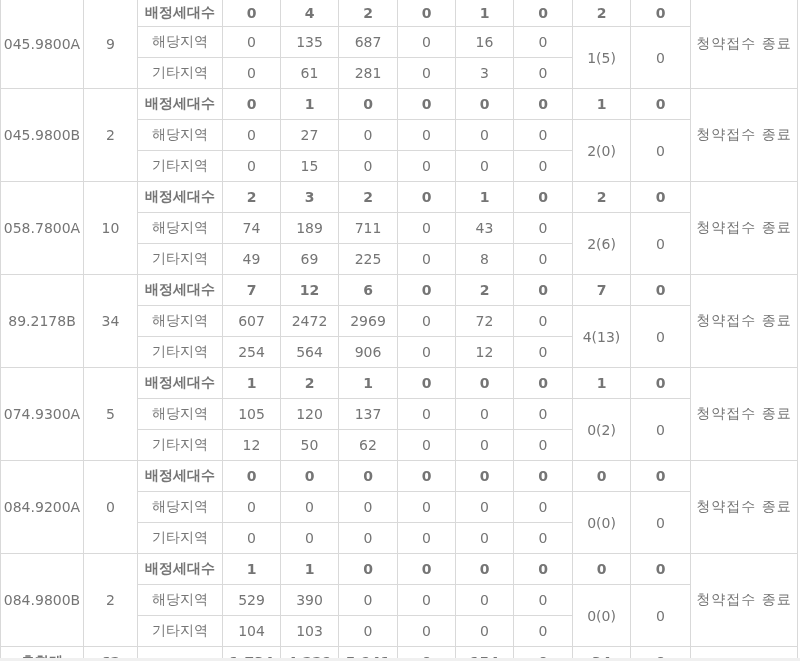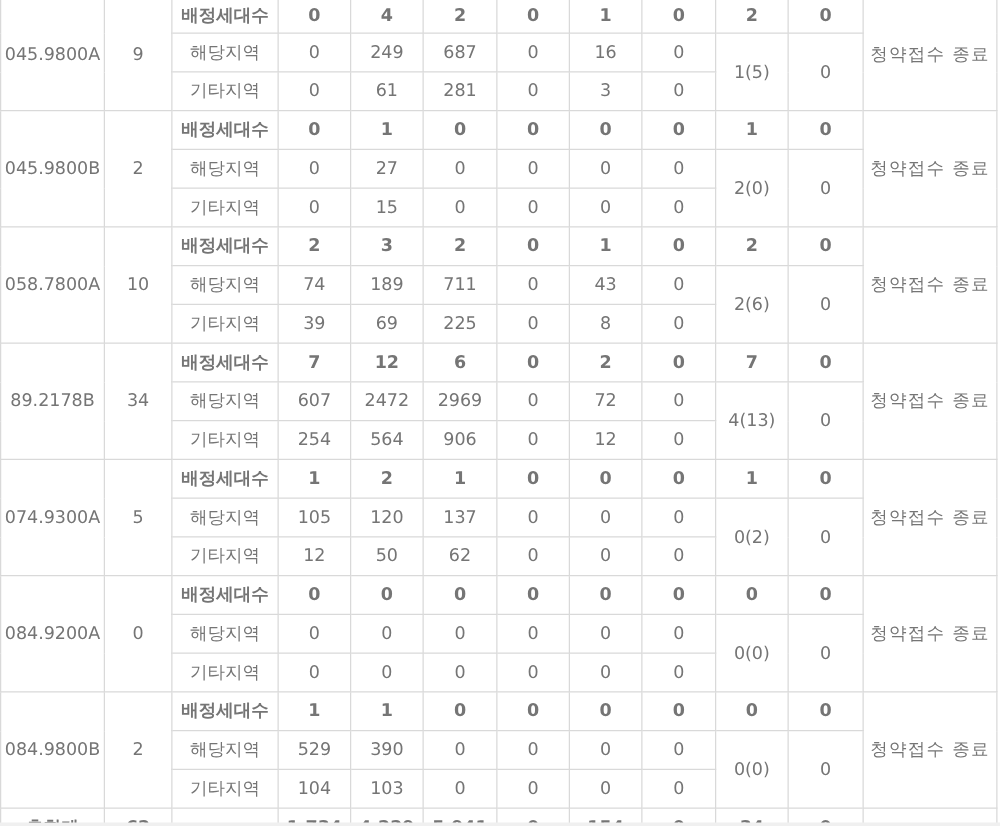--- a/index.html
+++ b/index.html
@@ -70,21 +70,21 @@
           <td class="bold">0</td>
           <td class="bold">1</td>
           <td class="bold">0</td>
           <td class="bold">2</td>
           <td class="bold">0</td>
           <td rowspan="3" class="status-cell">청약접수 종료</td>
         </tr>
         <tr>
           <td>해당지역</td>
           <td>0</td>
-          <td>249</td>
+          <td>135</td>
           <td>687</td>
           <td>0</td>
           <td>16</td>
           <td>0</td>
           <td rowspan="2">1(5)</td>
           <td rowspan="2">0</td>
         </tr>
         <tr>
           <td>기타지역</td>
           <td>0</td>
@@ -148,21 +148,21 @@
           <td>189</td>
           <td>711</td>
           <td>0</td>
           <td>43</td>
           <td>0</td>
           <td rowspan="2">2(6)</td>
           <td rowspan="2">0</td>
         </tr>
         <tr>
           <td>기타지역</td>
-          <td>39</td>
+          <td>49</td>
           <td>69</td>
           <td>225</td>
           <td>0</td>
           <td>8</td>
           <td>0</td>
         </tr>
         <tr>
           <td rowspan="3" class="col-first">89.2178B</td>
           <td rowspan="3">34</td>
           <td class="bold">배정세대수</td>

